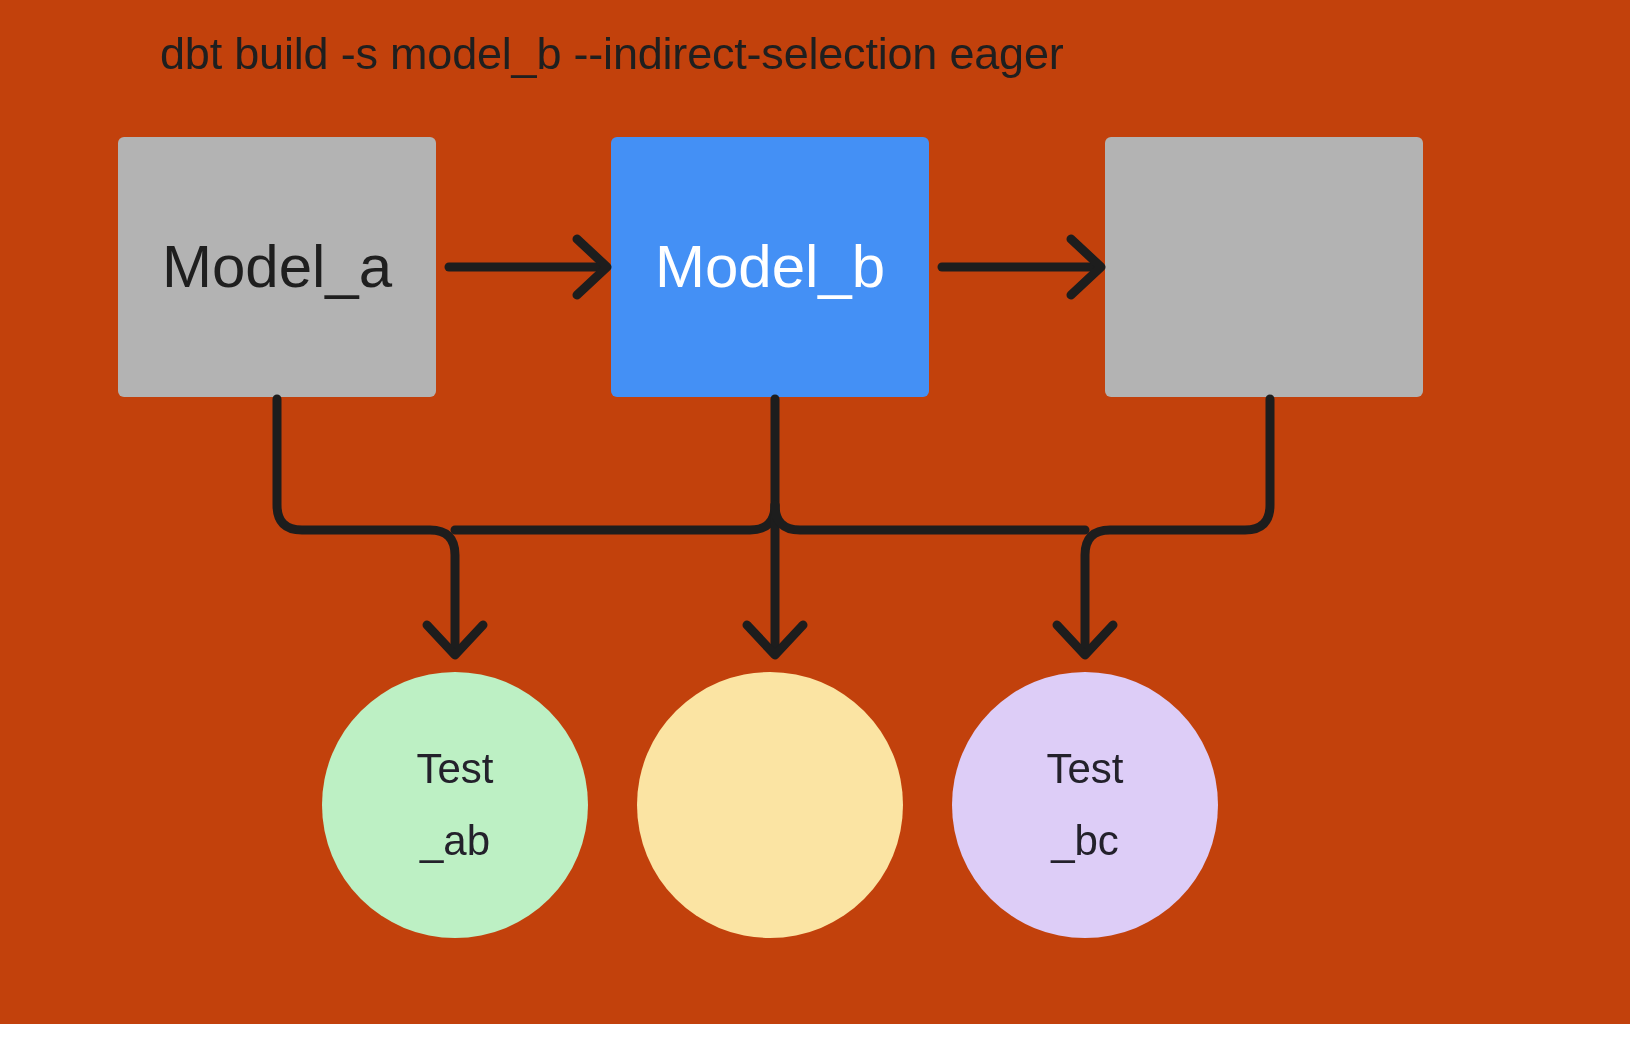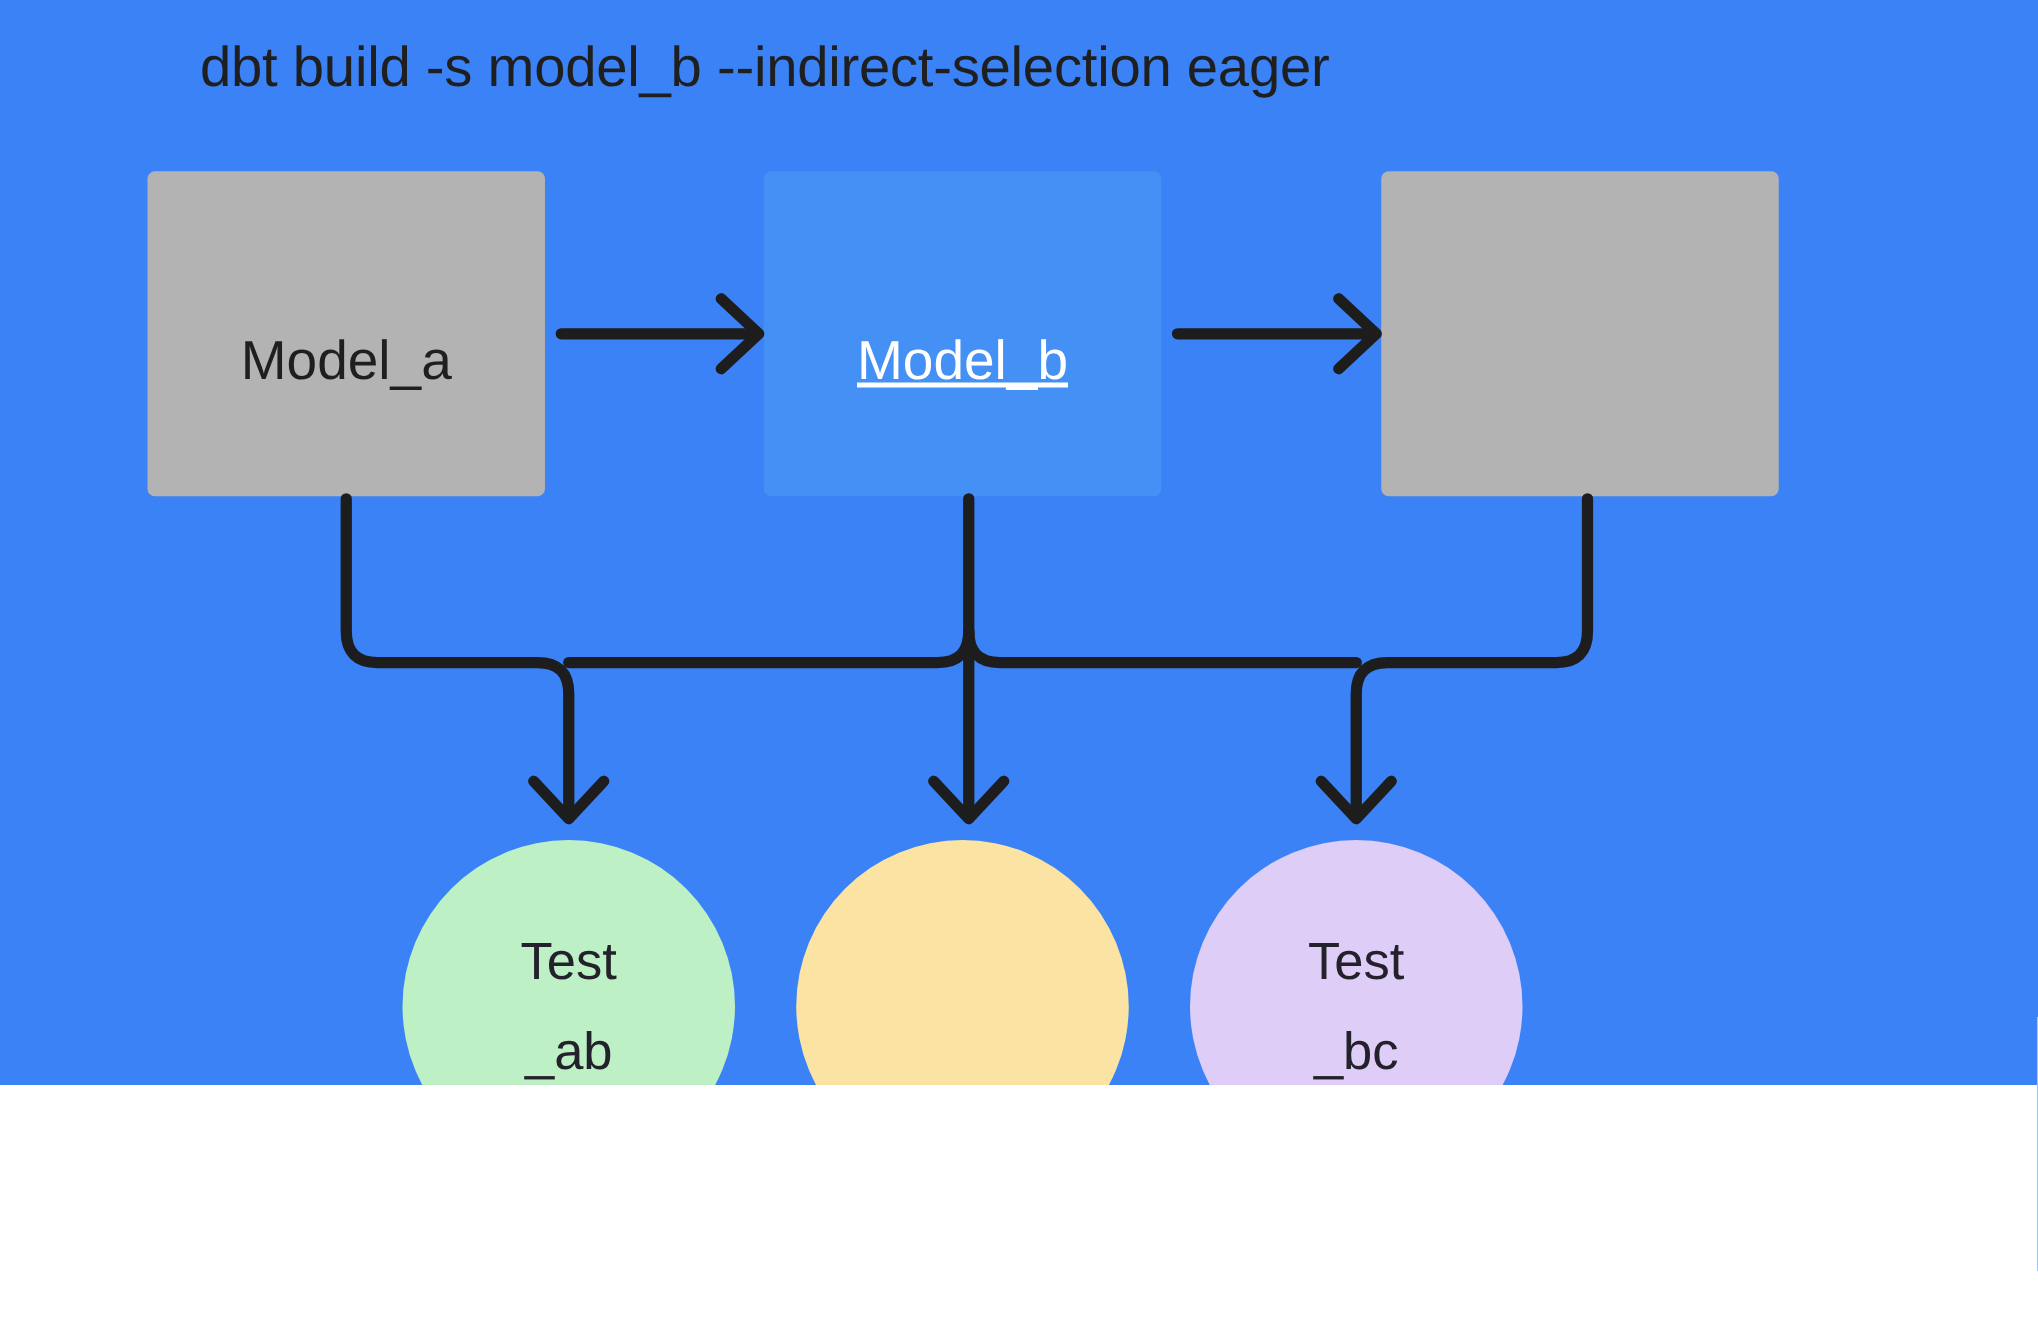--- a/index.html
+++ b/index.html
@@ -6,22 +6,22 @@
     margin: 0;
     padding: 0;
     background: #ffffff;
   }
   body {
     font-family: "Liberation Sans", sans-serif;
   }
   #canvas {
     position: relative;
     width: 1630px;
-    height: 868px;
-    background: #3b82f6;
+    height: 1024px;
+    background: #c2410c;
     overflow: hidden;
   }
   #diagram-svg {
     position: absolute;
     left: 0;
     top: 0;
     width: 1630px;
     height: 1060px;
   }
   .node-label {
@@ -37,22 +37,21 @@
   .title-text {
     position: absolute;
     left: 160px;
     top: 28px;
     font-size: 45px;
     color: #1f1f1f;
     letter-spacing: -0.2px;
     white-space: nowrap;
   }
   .model-label {
-    font-size: 44px;
-    margin-top: 22px;
+    font-size: 60px;
   }
   .model-label.dark { color: #1f1f1f; }
   .model-label.light { color: #ffffff; }
   .test-label {
     font-size: 42px;
     color: #23212b;
   }
 </style>
 </head>
 <body>
@@ -89,21 +88,21 @@
 
       <path d="M 775 505 Q 775 530 800 530 L 1085 530"></path>
 
       <path d="M 1270 399 L 1270 505 Q 1270 530 1245 530 L 1110 530 Q 1085 530 1085 555 L 1085 650"></path>
       <path d="M 1057 625 L 1085 655 L 1113 625"></path>
     </g>
   </svg>
 
   <div class="node-label model-label dark" style="left:118px; top:137px; width:318px; height:260px;">Model_a</div>
 
-  <div class="node-label model-label light" style="left:611px; top:137px; width:318px; height:260px;text-decoration:underline;">Model_b</div>
+  <div class="node-label model-label light" style="left:611px; top:137px; width:318px; height:260px;">Model_b</div>
 
 
   <div class="node-label test-label" style="left:322px; top:672px; width:266px; height:266px;">Test
 _ab</div>
 
 
   <div class="node-label test-label" style="left:952px; top:672px; width:266px; height:266px;">Test
 _bc</div>
 
 </div>

